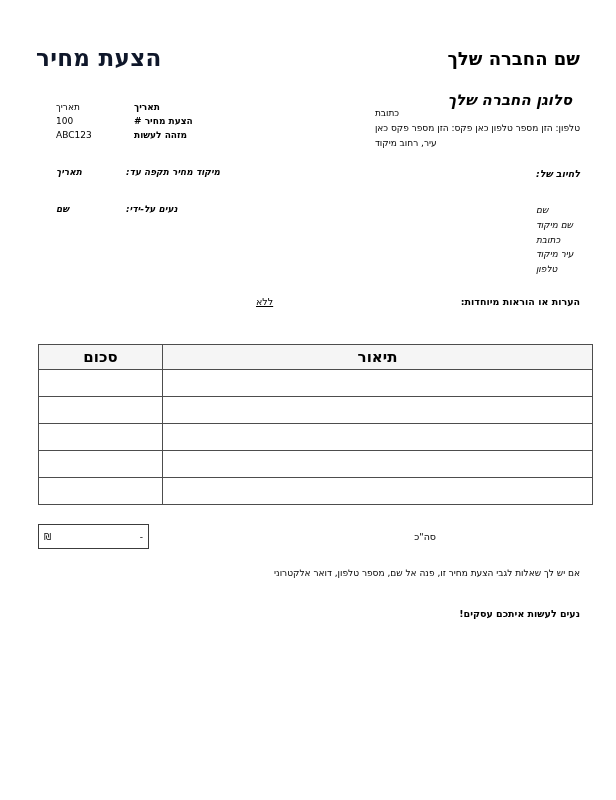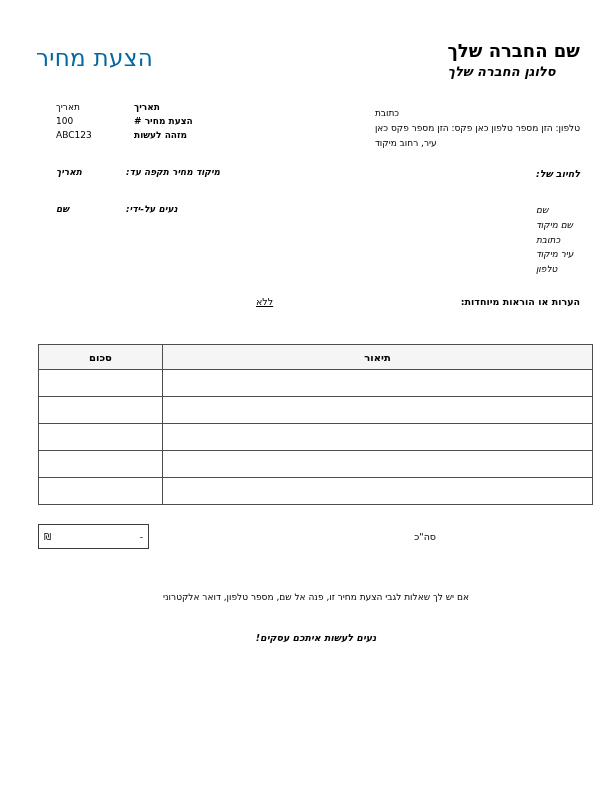--- a/index.html
+++ b/index.html
@@ -28,44 +28,44 @@
     top: 40px;
     left: 36px;
     right: 36px;
     height: 56px;
   }
   .doc-title {
     position: absolute;
     left: 0;
     top: 5px;
     font-size: 23px;
-    color: #0369a1;
-    font-weight: 400;
+    color: #0f172a;
+    font-weight: 700;
     letter-spacing: 0.3px;
     white-space: nowrap;
     direction: rtl;
   }
   .brand {
     position: absolute;
     right: 0;
-    top: 0;
+    top: 8px;
     text-align: left;
     direction: rtl;
   }
   .company-name {
     font-size: 18px;
     font-weight: bold;
     line-height: 1.25;
     white-space: nowrap;
   }
   .company-slogan {
-    font-size: 13px;
+    font-size: 15px;
     font-weight: bold;
     font-style: italic;
-    margin-top: 1px;
+    margin-top: 20px;
     white-space: nowrap;
   }
 
   
   .address-block {
     position: absolute;
     top: 106px;
     right: 36px;
     text-align: left;
     direction: rtl;
@@ -178,21 +178,21 @@
     table-layout: fixed;
   }
   .items-table th,
   .items-table td {
     border: 1.3px solid #4d4d4d;
     height: 26px;
     padding: 0 6px;
   }
   .items-table th {
     background: #f5f5f5;
-    font-size: 10px;
+    font-size: 15px;
     font-weight: bold;
     text-align: center;
     height: 24px;
   }
   .col-desc { width: 417px; }
   .col-amount { width: 111px; }
 
   
   .total-wrap {
     position: absolute;
@@ -228,34 +228,31 @@
   .total-currency { direction: ltr; }
   .total-amount { direction: ltr; }
 
   
   .footer {
     position: absolute;
     top: 566px;
     left: 52px;
     right: 36px;
     direction: rtl;
-    text-align: center;
-    margin-top: 24px;
   }
   .footer-contact {
     font-size: 9px;
     line-height: 1.6;
     white-space: nowrap;
   }
   .footer-thanks {
     font-size: 9.5px;
     font-weight: bold;
     margin-top: 28px;
     white-space: nowrap;
-    font-style: italic;
   }
 </style>
 </head>
 <body>
 
 <div class="page">
 
   <div class="header">
     <div class="doc-title">הצעת מחיר</div>
     <div class="brand">

